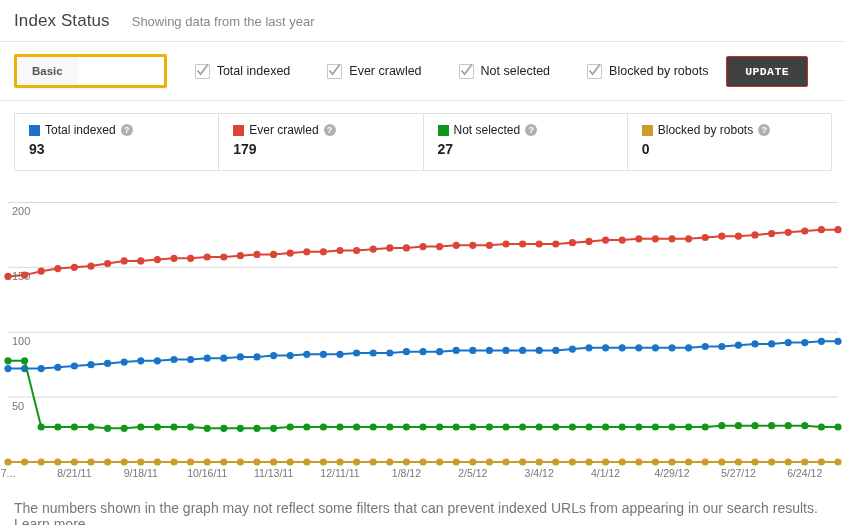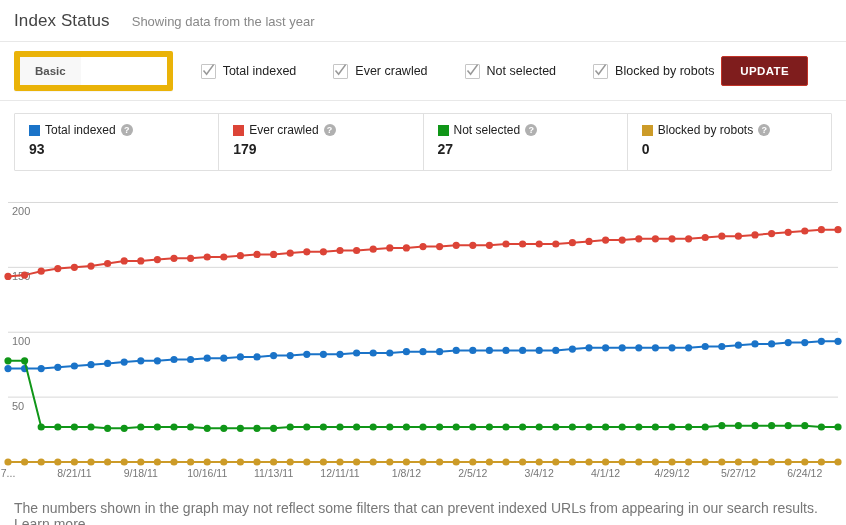--- a/index.html
+++ b/index.html
@@ -42,21 +42,21 @@
   
   .toolbar {
     height: 58px;
     display: flex;
     align-items: center;
     padding: 0 14px;
     box-sizing: border-box;
   }
   .segmented {
     display: flex;
-    border: 6px solid #eab308;
+    border: 3px solid #eab308;
     border-radius: 2px;
     overflow: hidden;
     height: 28px;
     box-shadow: 0 1px 0 rgba(0,0,0,0.04);
   }
   .seg-btn {
     font-size: 11.5px;
     font-weight: bold;
     color: #555;
     background: #f8f8f8;
@@ -106,30 +106,30 @@
     left: -1px;
     top: -3px;
   }
   .check-label {
     font-size: 12.5px;
     color: #222;
     white-space: nowrap;
   }
 
   .update-btn {
-    background: #7f1d1d;
+    background: #404040;
     color: #fff;
     font-size: 11.5px;
     font-weight: bold;
     letter-spacing: 0.4px;
     border: 1px solid #c23327;
     border-radius: 2px;
     padding: 8px 18px;
     cursor: pointer;
-    font-family: Liberation Sans, sans-serif;
+    font-family: Liberation Mono, monospace;
     margin-right: 24px;
   }
 
   
   .stats-wrap {
     padding: 12px 14px 0 14px;
   }
   .stats {
     display: flex;
     border: 1px solid #e0e0e0;

